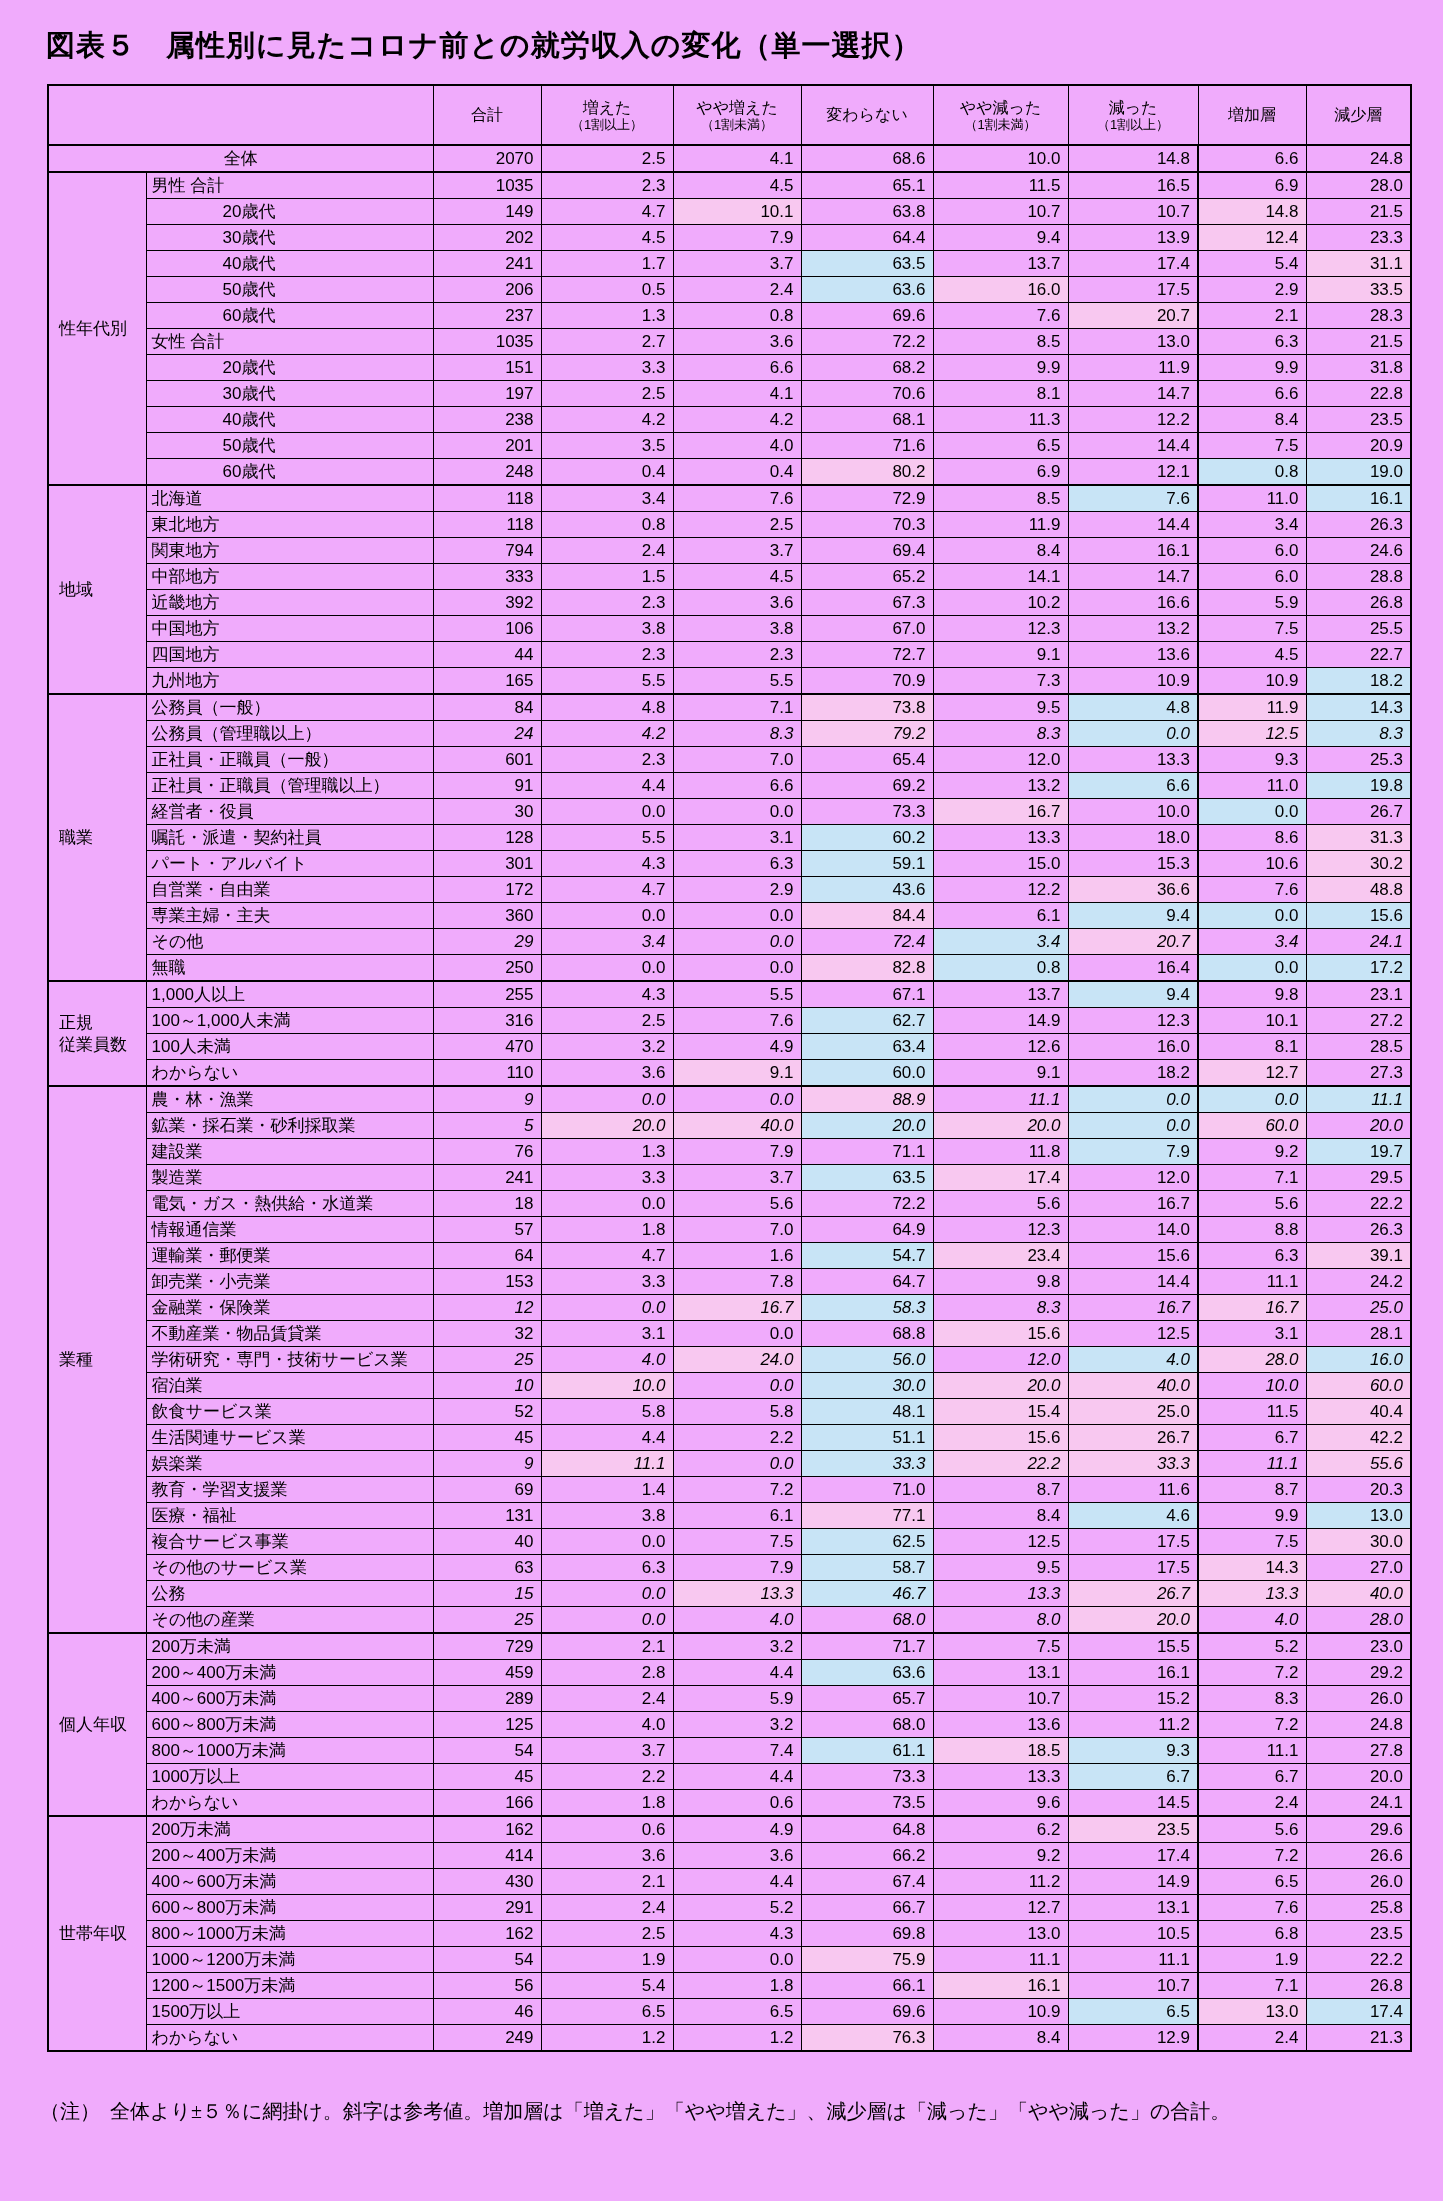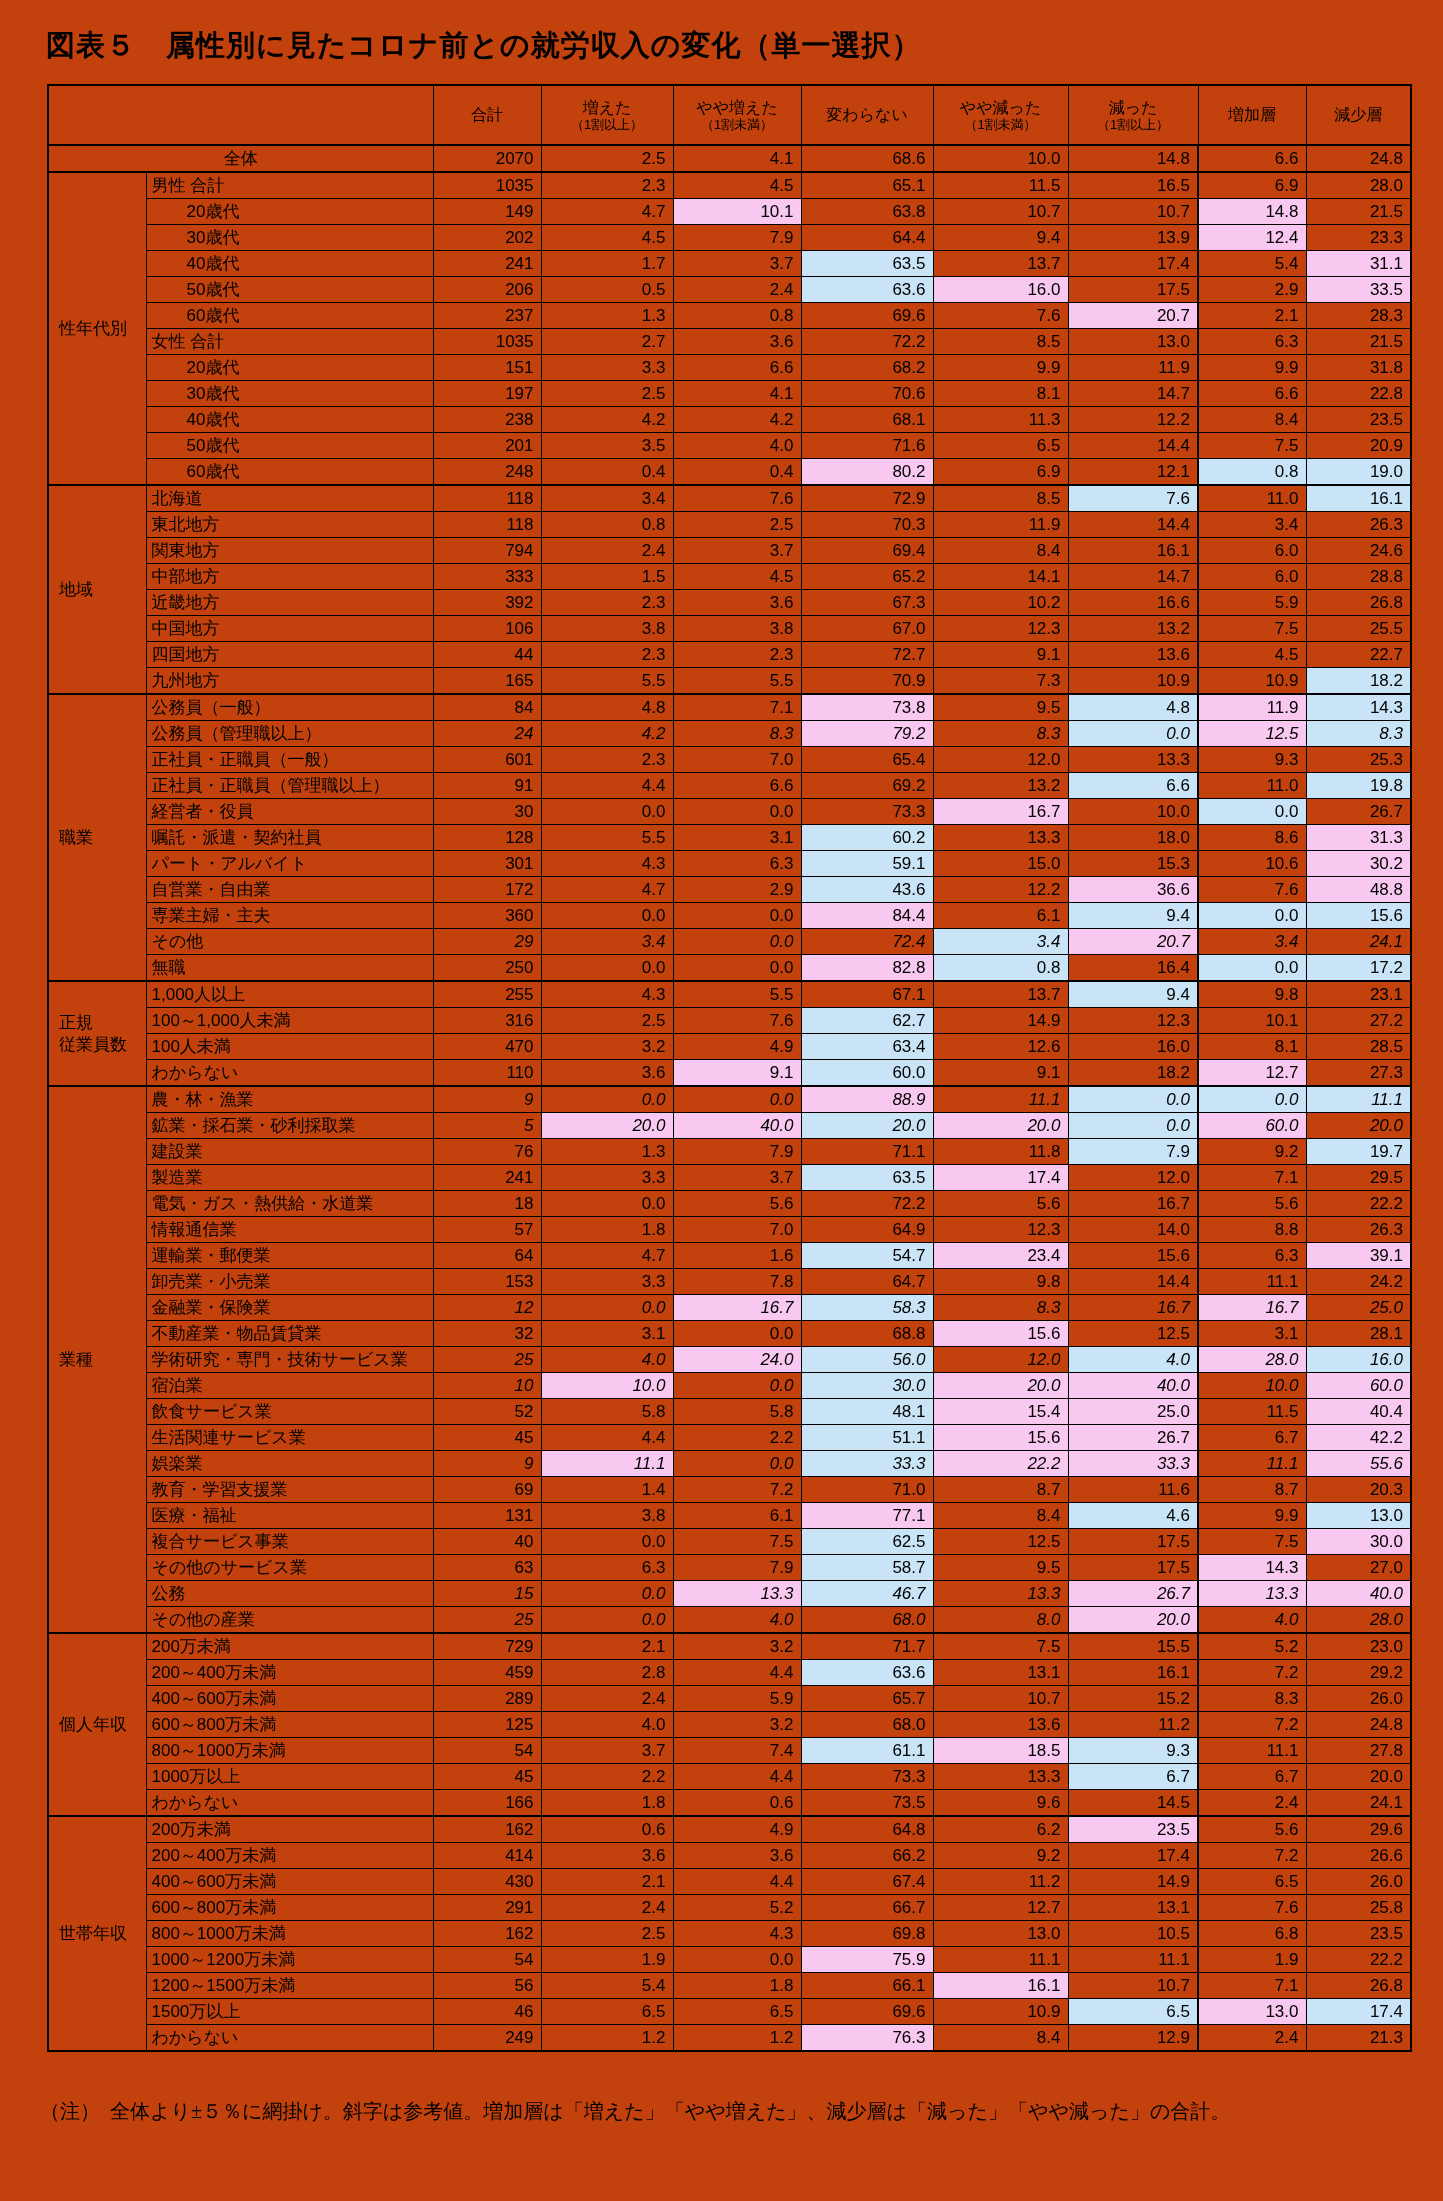--- a/index.html
+++ b/index.html
@@ -1,33 +1,33 @@
 <!DOCTYPE html>
 <html lang="ja" style="--pink: #f8c8f0; --blue: #c8e4f6;"><head>
 <meta charset="utf-8">
 <style>
   html,body{margin:0;padding:0;background:#fff;}
   body{width:1443px;height:2201px;position:relative;font-family:"Liberation Sans",sans-serif;color:#000;}
-  .page{position:absolute;inset:0;background:#c2410c;}
+  .page{position:absolute;inset:0;background:#f0abfc;}
   .title{position:absolute;left:46px;top:26px;font-family:"Liberation Serif","DejaVu Serif",serif;
          font-size:29px;font-weight:600;letter-spacing:1px;white-space:pre;}
   table{position:absolute;left:47px;top:84px;border-collapse:collapse;table-layout:fixed;
         width:1363px;font-size:17px;}
   col.c-group{width:98px;} col.c-label{width:287px;} col.c-total{width:108px;}
   col.c-inc{width:132px;} col.c-sinc{width:128px;} col.c-same{width:132px;}
   col.c-sdec{width:135px;} col.c-dec{width:130px;} col.c-up{width:108px;} col.c-down{width:105px;}
   th,td{border:1px solid #000;padding:0;font-weight:normal;overflow:hidden;}
   thead th{height:58px;text-align:center;vertical-align:middle;line-height:1.2;font-size:16px;}
   thead th .sub{font-size:13px;}
   thead tr{border-bottom:2px solid #000;margin-left:31px;}
   table{border:2px solid #000;}
   tbody td{height:25px;vertical-align:middle;}
   td.num{text-align:right;padding-right:7px;white-space:nowrap;}
   td.lbl{text-align:left;padding-left:5px;white-space:nowrap;}
-  td.lbl.ind{padding-left:40px;}
+  td.lbl.ind{padding-left:76px;}
   td.grp{text-align:left;padding-left:10px;vertical-align:middle;white-space:pre-line;line-height:1.25;}
   td.overall-lbl{text-align:center;margin-top:36px;}
   tr.sec-first td{border-top:2px solid #000;}
   td.sep-l{border-left:2px solid #000;}
   td.hl-p{background:var(--pink);}
   td.hl-b{background:var(--blue);margin-top:20px;}
   tr.ref td.num{font-style:italic;}
   .note{position:absolute;left:40px;top:2098px;font-family:"Liberation Serif","DejaVu Serif",serif;
         font-size:20px;white-space:pre;}
 </style>

